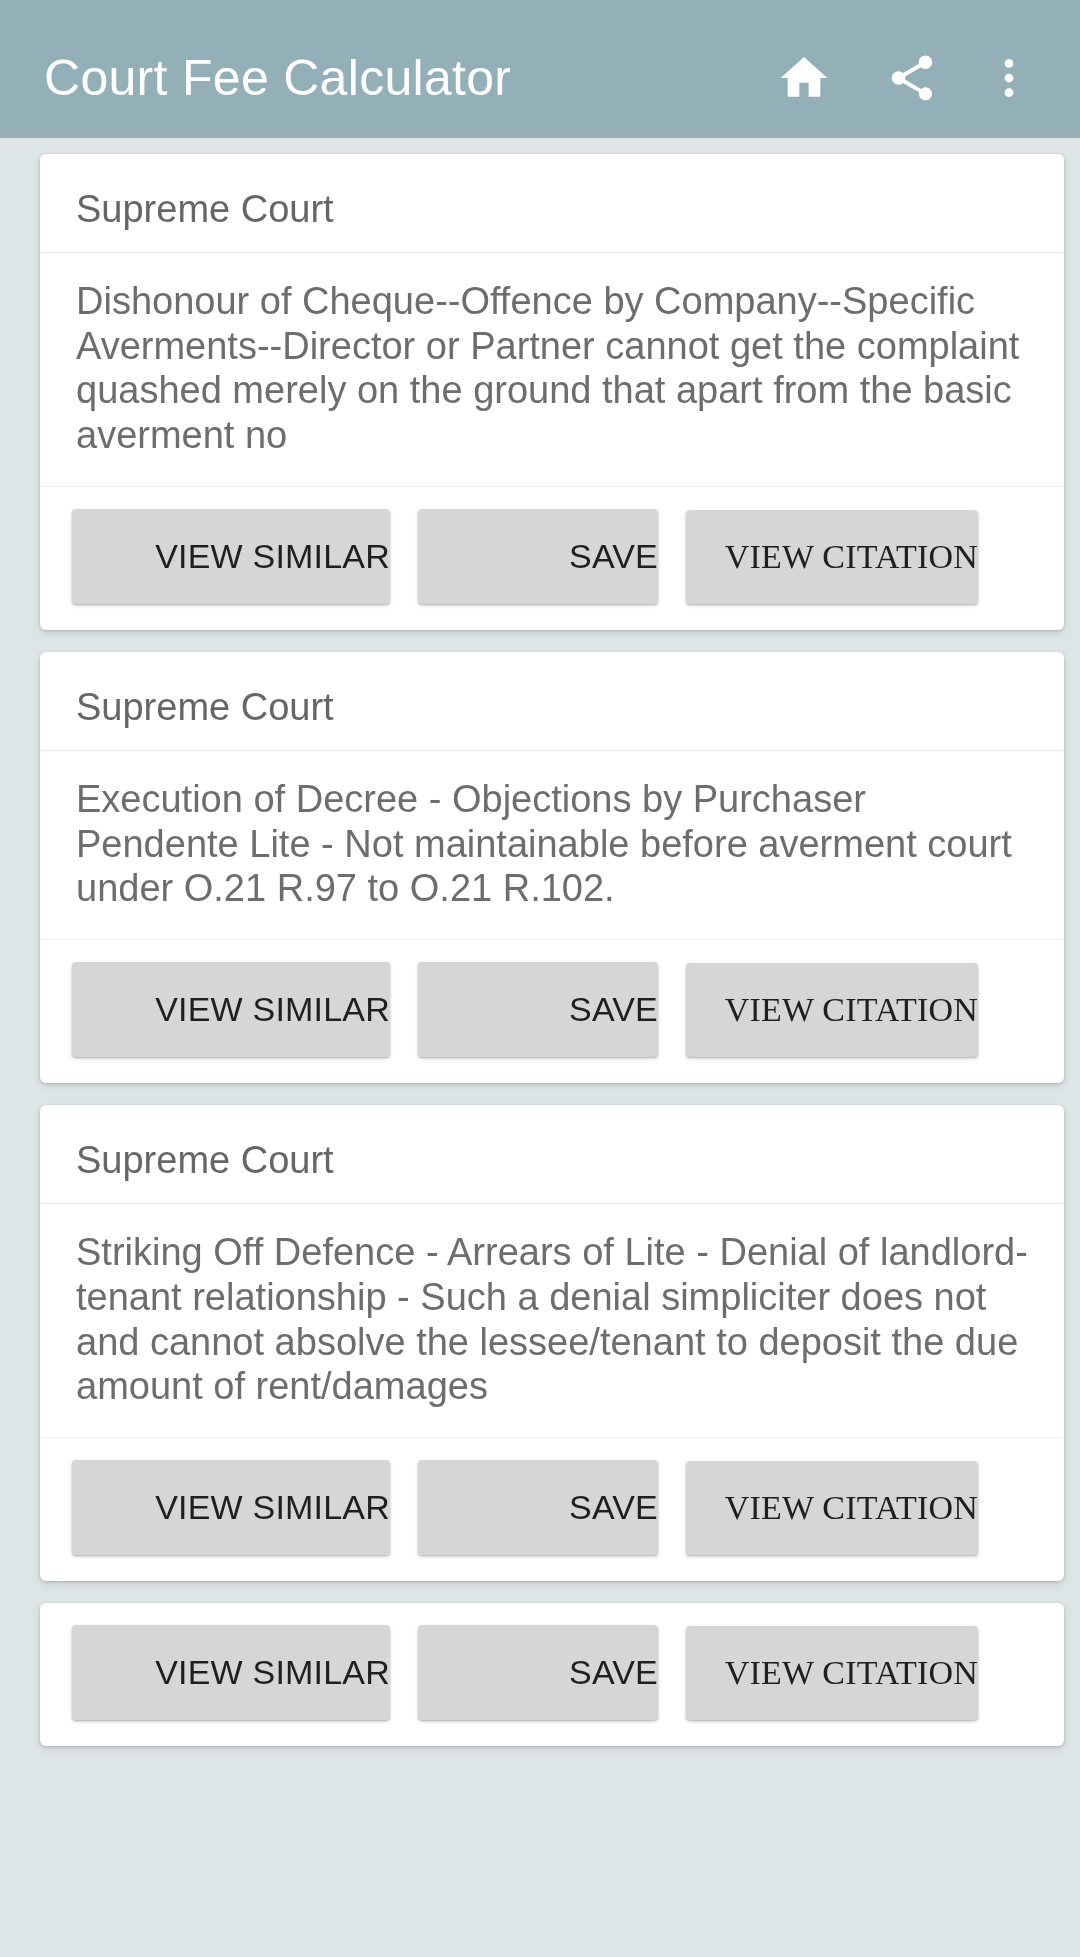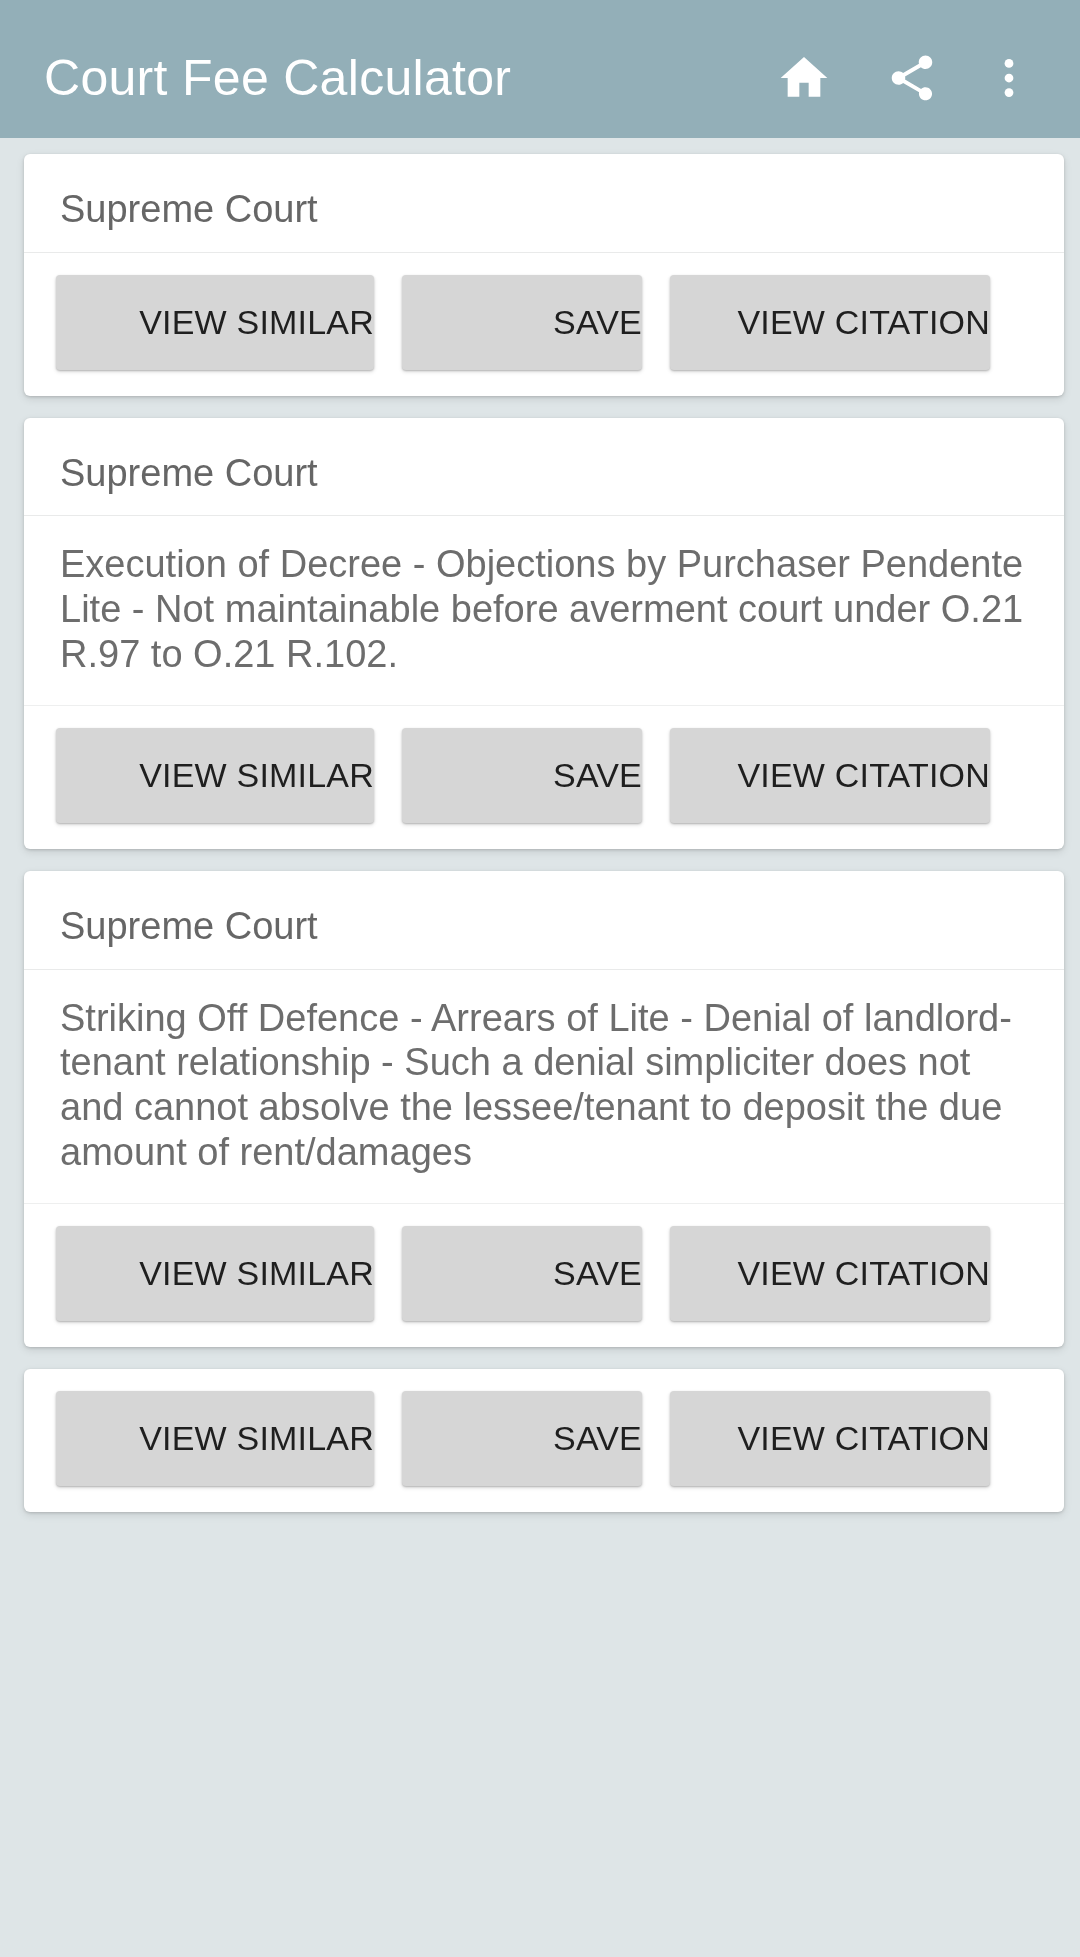--- a/index.html
+++ b/index.html
@@ -54,20 +54,21 @@
   }
   .action-btn.narrow { width: 86px; }
 
   .action-btn svg { display: block; }
 
   
   .scroll-area {
     padding: 16px 16px 0 24px;
     height: calc(1957px - 138px);
     overflow: hidden;
+    margin-left: 16px;
   }
 
   
   .card {
     background: #ffffff;
     border-radius: 6px;
     margin-bottom: 22px;
     box-shadow: 0 1px 3px rgba(0,0,0,0.16), 0 3px 8px rgba(0,0,0,0.10);
     overflow: hidden;
   }
@@ -106,21 +107,21 @@
     font-weight: 400;
     letter-spacing: 0.2px;
     padding: 28px 0;
     cursor: pointer;
     box-shadow: 0 1px 2px rgba(0,0,0,0.22), 0 2px 4px rgba(0,0,0,0.12);
     white-space: nowrap;
     text-align: right;
   }
   .btn-view-similar { width: 318px; }
   .btn-save         { width: 240px; }
-  .btn-view-citation{ width: 320px; }
+  .btn-view-citation{ width: 292px; font-family: Liberation Serif, serif; }
 
   
   .card.partial .card-body { border-bottom: none; }
 </style>
 </head>
 <body>
 
 <div class="appbar">
   <div class="appbar-title">Court Fee Calculator</div>
 
@@ -152,20 +153,21 @@
       </span>
     </div>
 
   </div>
 </div>
 
 <div class="scroll-area">
 
   <div class="card">
     <div class="card-court">Supreme Court</div>
+    <div class="card-body">Dishonour of Cheque--Offence by Company--Specific Averments--Director or Partner cannot get the complaint quashed merely on the ground that apart from the basic averment no</div>
     <div class="card-actions">
       <button class="btn btn-view-similar">VIEW SIMILAR</button>
       <button class="btn btn-save">SAVE</button>
       <button class="btn btn-view-citation">VIEW CITATION</button>
     </div>
   </div>
 
   <div class="card">
     <div class="card-court">Supreme Court</div>
     <div class="card-body">Execution of Decree - Objections by Purchaser Pendente Lite - Not maintainable before averment court under O.21 R.97 to O.21 R.102.</div>

